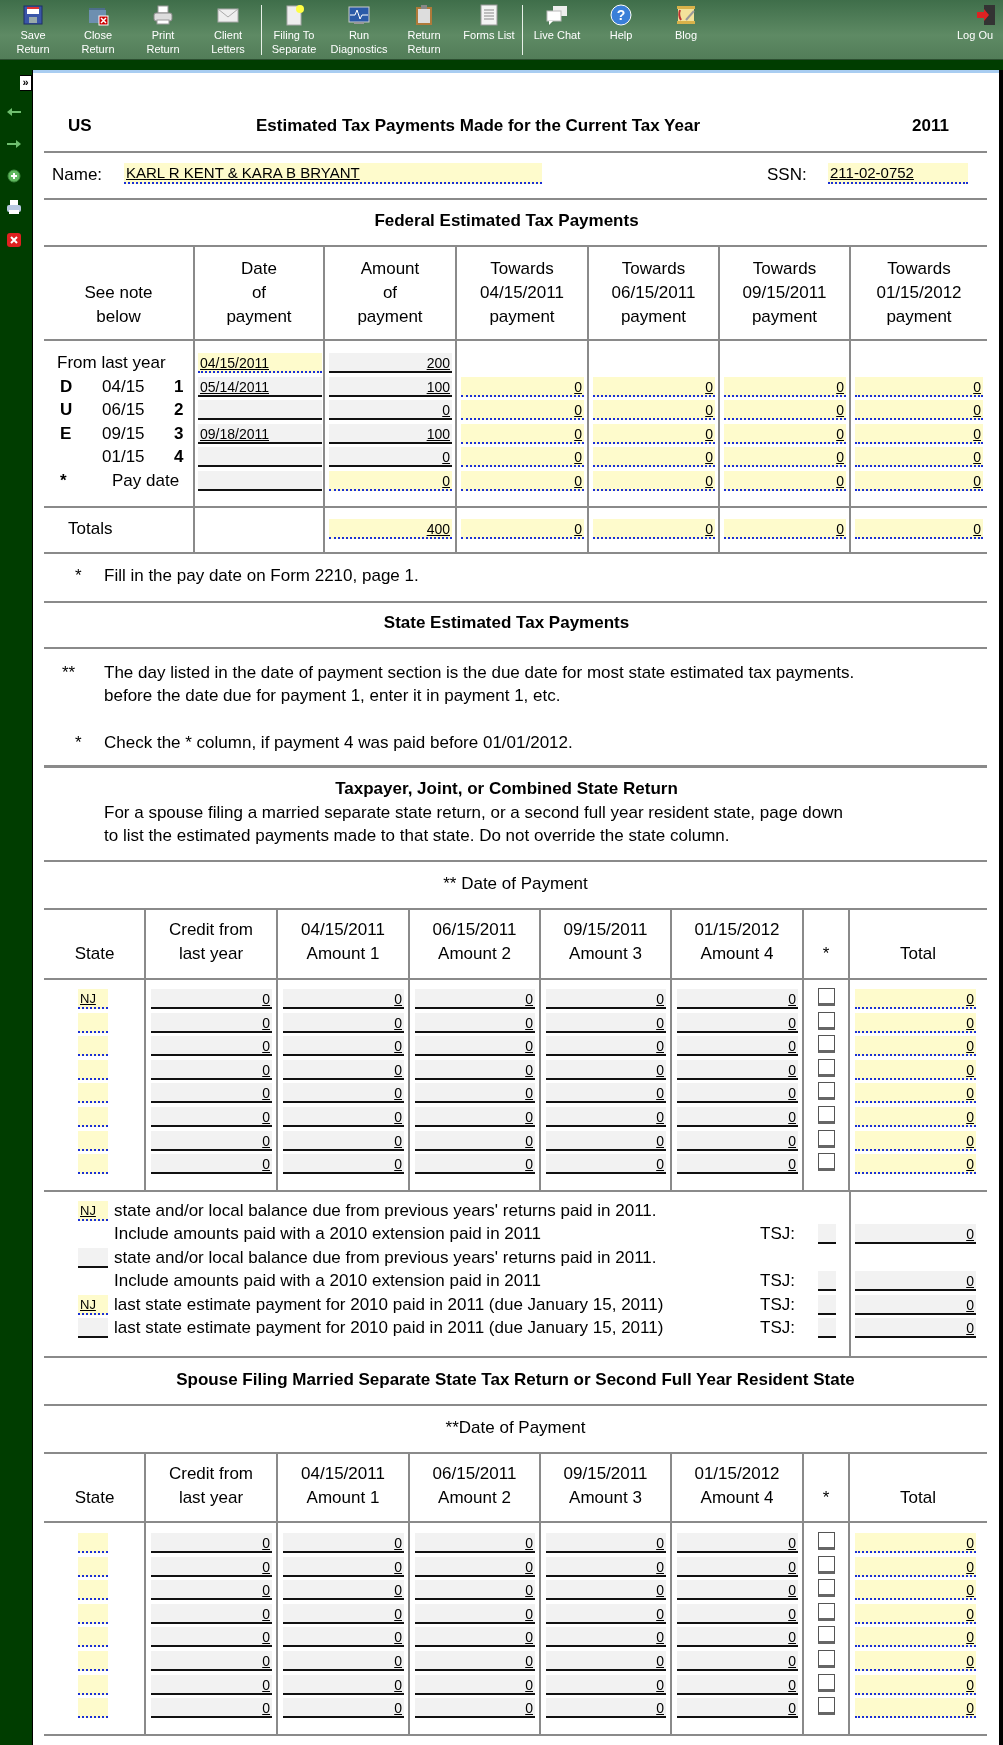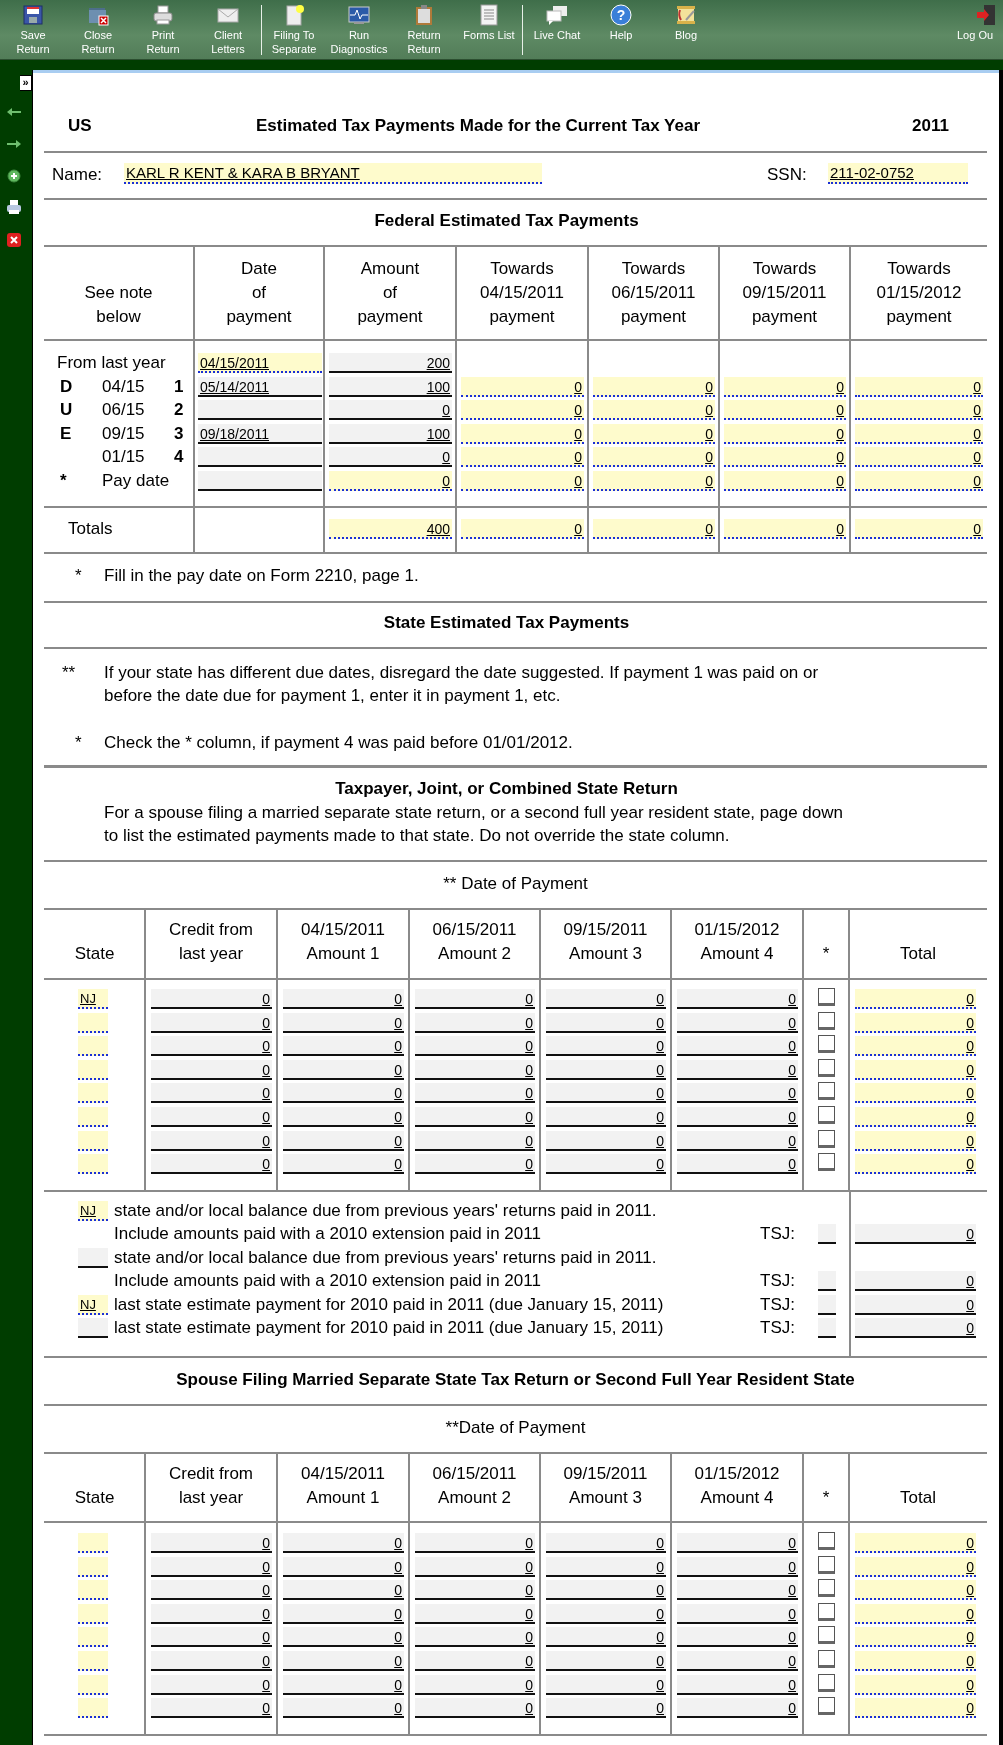--- a/index.html
+++ b/index.html
@@ -263,21 +263,21 @@
     <div class="lbl" style="left:60px;top:446.4px;font-weight:bold"></div>
     <div class="lbl" style="left:102px;top:446.4px">01/15</div>
     <div class="lbl" style="left:174px;top:446.4px;font-weight:bold">4</div>
     <div class="fld inp u" style="left:198px;top:447.4px;width:124px"></div>
     <div class="fld inp r u" style="left:329px;top:447.4px;width:123px">0</div>
     <div class="fld calc r u" style="left:461px;top:447.4px;width:123px">0</div>
     <div class="fld calc r u" style="left:593px;top:447.4px;width:122px">0</div>
     <div class="fld calc r u" style="left:724px;top:447.4px;width:122px">0</div>
     <div class="fld calc r u" style="left:855px;top:447.4px;width:128px">0</div>
     <div class="lbl" style="left:60px;top:470px;font-weight:bold">*</div>
-    <div class="lbl" style="left:102px;top:470px">Pay date</div>
+    <div class="lbl" style="left:112px;top:470px">Pay date</div>
     <div class="lbl" style="left:174px;top:470px;font-weight:bold"></div>
     <div class="fld inp u" style="left:198px;top:471px;width:124px"></div>
     <div class="fld calc r u" style="left:329px;top:471px;width:123px">0</div>
     <div class="fld calc r u" style="left:461px;top:471px;width:123px">0</div>
     <div class="fld calc r u" style="left:593px;top:471px;width:122px">0</div>
     <div class="fld calc r u" style="left:724px;top:471px;width:122px">0</div>
     <div class="fld calc r u" style="left:855px;top:471px;width:128px">0</div>
   </div>
 
 <div class="lbl" style="left:68px; top:518px">Totals</div>
@@ -291,21 +291,21 @@
 
 <div class="lbl" style="left:75px; top:565px">*</div>
 <div class="lbl" style="left:104px; top:565px">Fill in the pay date on Form 2210,  page 1.</div>
 <div class="hr" style="left:44px; top:601px; width:943px"></div>
 
 <div class="abs title center" style="left:44px; top:613px; width:925px">State Estimated Tax Payments</div>
 <div class="hr" style="left:44px; top:647px; width:943px"></div>
 
 <div class="note" style="left:62px; top:661px">**</div>
 <div class="note" style="left:104px; top:661px; width:880px">
-  <div>If your state has different due dates,  disregard the date suggested.  If payment 1 was paid on or</div>
+  <div>The day listed in the date of payment section is the due date for most state estimated tax payments.</div>
   <div>before the date due for payment 1,  enter it in payment 1,  etc.</div>
 </div>
 <div class="note" style="left:75px; top:731px">*</div>
 <div class="note" style="left:104px; top:731px">Check the  *  column,  if payment 4 was paid before 01/01/2012.</div>
 <div class="hr" style="left:44px; top:765px; width:943px; height:3px"></div>
 
 <div class="abs title center" style="left:44px; top:779px; width:925px">Taxpayer,  Joint,  or Combined State Return</div>
 <div class="note" style="left:104px; top:801px">For a spouse filing a married separate state return,  or a second full year resident state,  page down</div>
 <div class="note" style="left:104px; top:824px">to list the estimated payments made to that state.  Do not override the state column.</div>
 <div class="hr" style="left:44px; top:860px; width:943px"></div>

